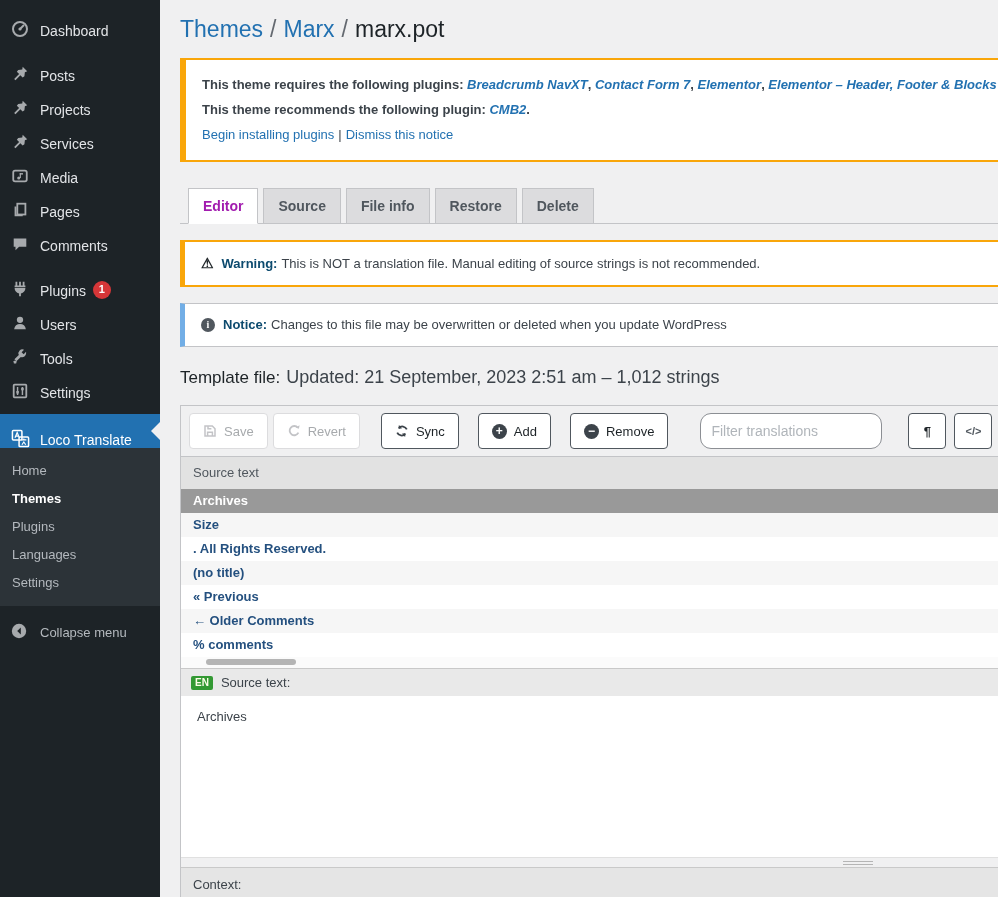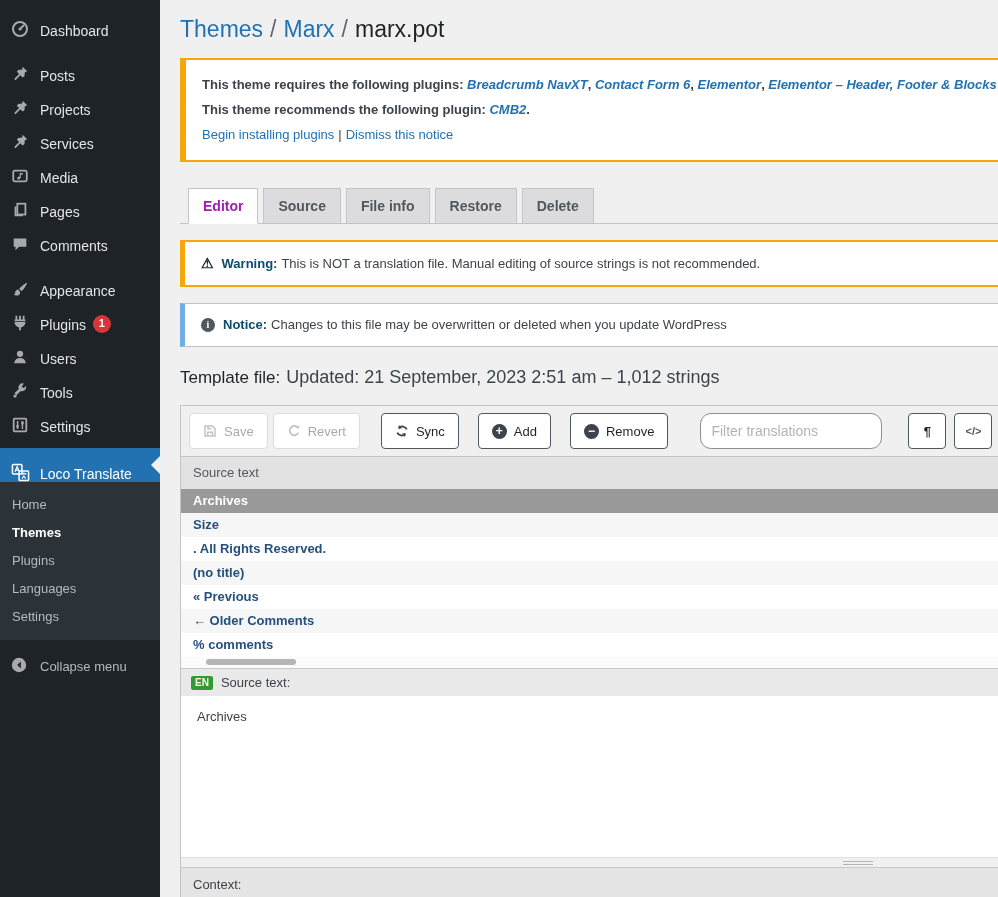--- a/index.html
+++ b/index.html
@@ -157,29 +157,20 @@
         <svg width="18" height="18" viewBox="0 0 20 20">
             <path fill="currentColor" d="M3 4h14v9h-8l-4 4v-4H3z"></path>
           </svg>
       </span>
       <span>Comments</span>
     </li>
     <li class="menu-gap"></li>
     <li class="menu-item">
       <span class="mi-icon">
         <svg width="18" height="18" viewBox="0 0 20 20">
-            <path fill="currentColor" d="M18 3c-3.2 1-7.4 4.8-9 6.8l2.6 2.6C13.6 10.8 17 6.2 18 3z"></path>
-            <path fill="currentColor" d="M8.2 10.6c-2 0-3.6 1.5-3.6 3.5 0 1-.5 1.7-1.6 2.1 1 .8 2.4 1.1 3.6 1.1 2 0 3.6-1.5 3.6-3.5z"></path>
-          </svg>
-      </span>
-      <span>Appearance</span>
-    </li>
-    <li class="menu-item">
-      <span class="mi-icon">
-        <svg width="18" height="18" viewBox="0 0 20 20">
             <path fill="currentColor" d="M7 2v4h2V2h2v4h2V2h2v4h1v2H4V6h1V2z"></path>
             <path fill="currentColor" d="M4 9h12c0 3-2 5.5-5 5.9V18H9v-3.1C6 14.5 4 12 4 9z"></path>
           </svg>
       </span>
       <span>Plugins</span>
       <span class="badge">1</span>
     </li>
     <li class="menu-item">
       <span class="mi-icon">
         <svg width="18" height="18" viewBox="0 0 20 20">
@@ -242,21 +233,21 @@
   </ul>
 </div>
 
 <div class="content">
 
   <h1 class="breadcrumb">
     <a>Themes</a><span class="sep">/</span><a>Marx</a><span class="sep">/</span><span>marx.pot</span>
   </h1>
 
   <div class="tgm-notice">
-    <p><span>This theme requires the following plugins: </span><a class="plugin-link">Breadcrumb NavXT</a><span>, </span><a class="plugin-link">Contact Form 6</a><span>, </span><a class="plugin-link">Elementor</a><span>, </span><a class="plugin-link">Elementor – Header, Footer &amp; Blocks Template</a></p>
+    <p><span>This theme requires the following plugins: </span><a class="plugin-link">Breadcrumb NavXT</a><span>, </span><a class="plugin-link">Contact Form 7</a><span>, </span><a class="plugin-link">Elementor</a><span>, </span><a class="plugin-link">Elementor – Header, Footer &amp; Blocks Template</a></p>
     <p><span>This theme recommends the following plugin: </span><a class="plugin-link">CMB2</a><span>.</span></p>
     <p class="actions"><a>Begin installing plugins</a><span class="pipe">|</span><a>Dismiss this notice</a></p>
   </div>
 
   <div class="tabs">
     <span class="tab active">Editor</span><span class="tab">Source</span><span class="tab">File info</span><span class="tab">Restore</span><span class="tab">Delete</span>
   </div>
 
   <div class="notice notice-warning">
     <span class="warn-icon"></span>

